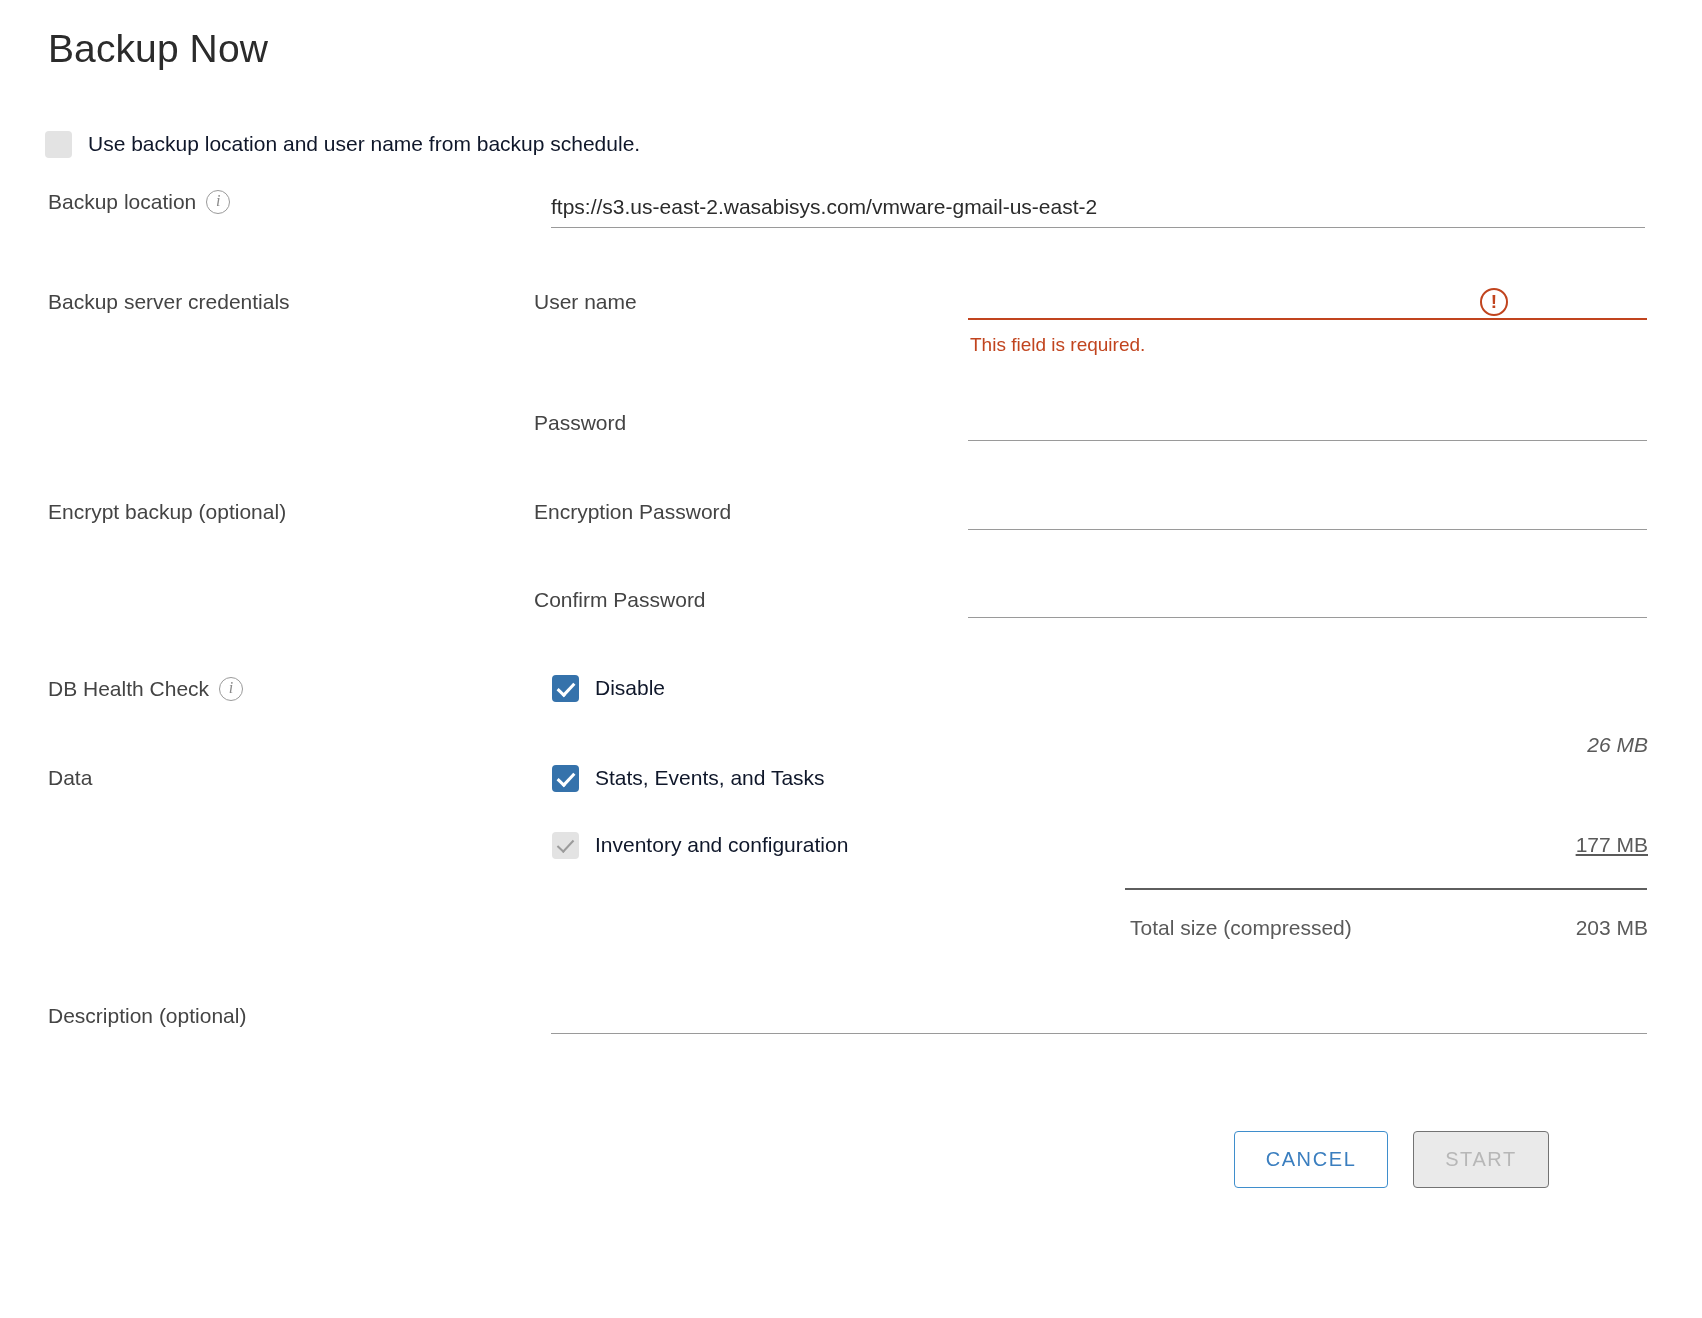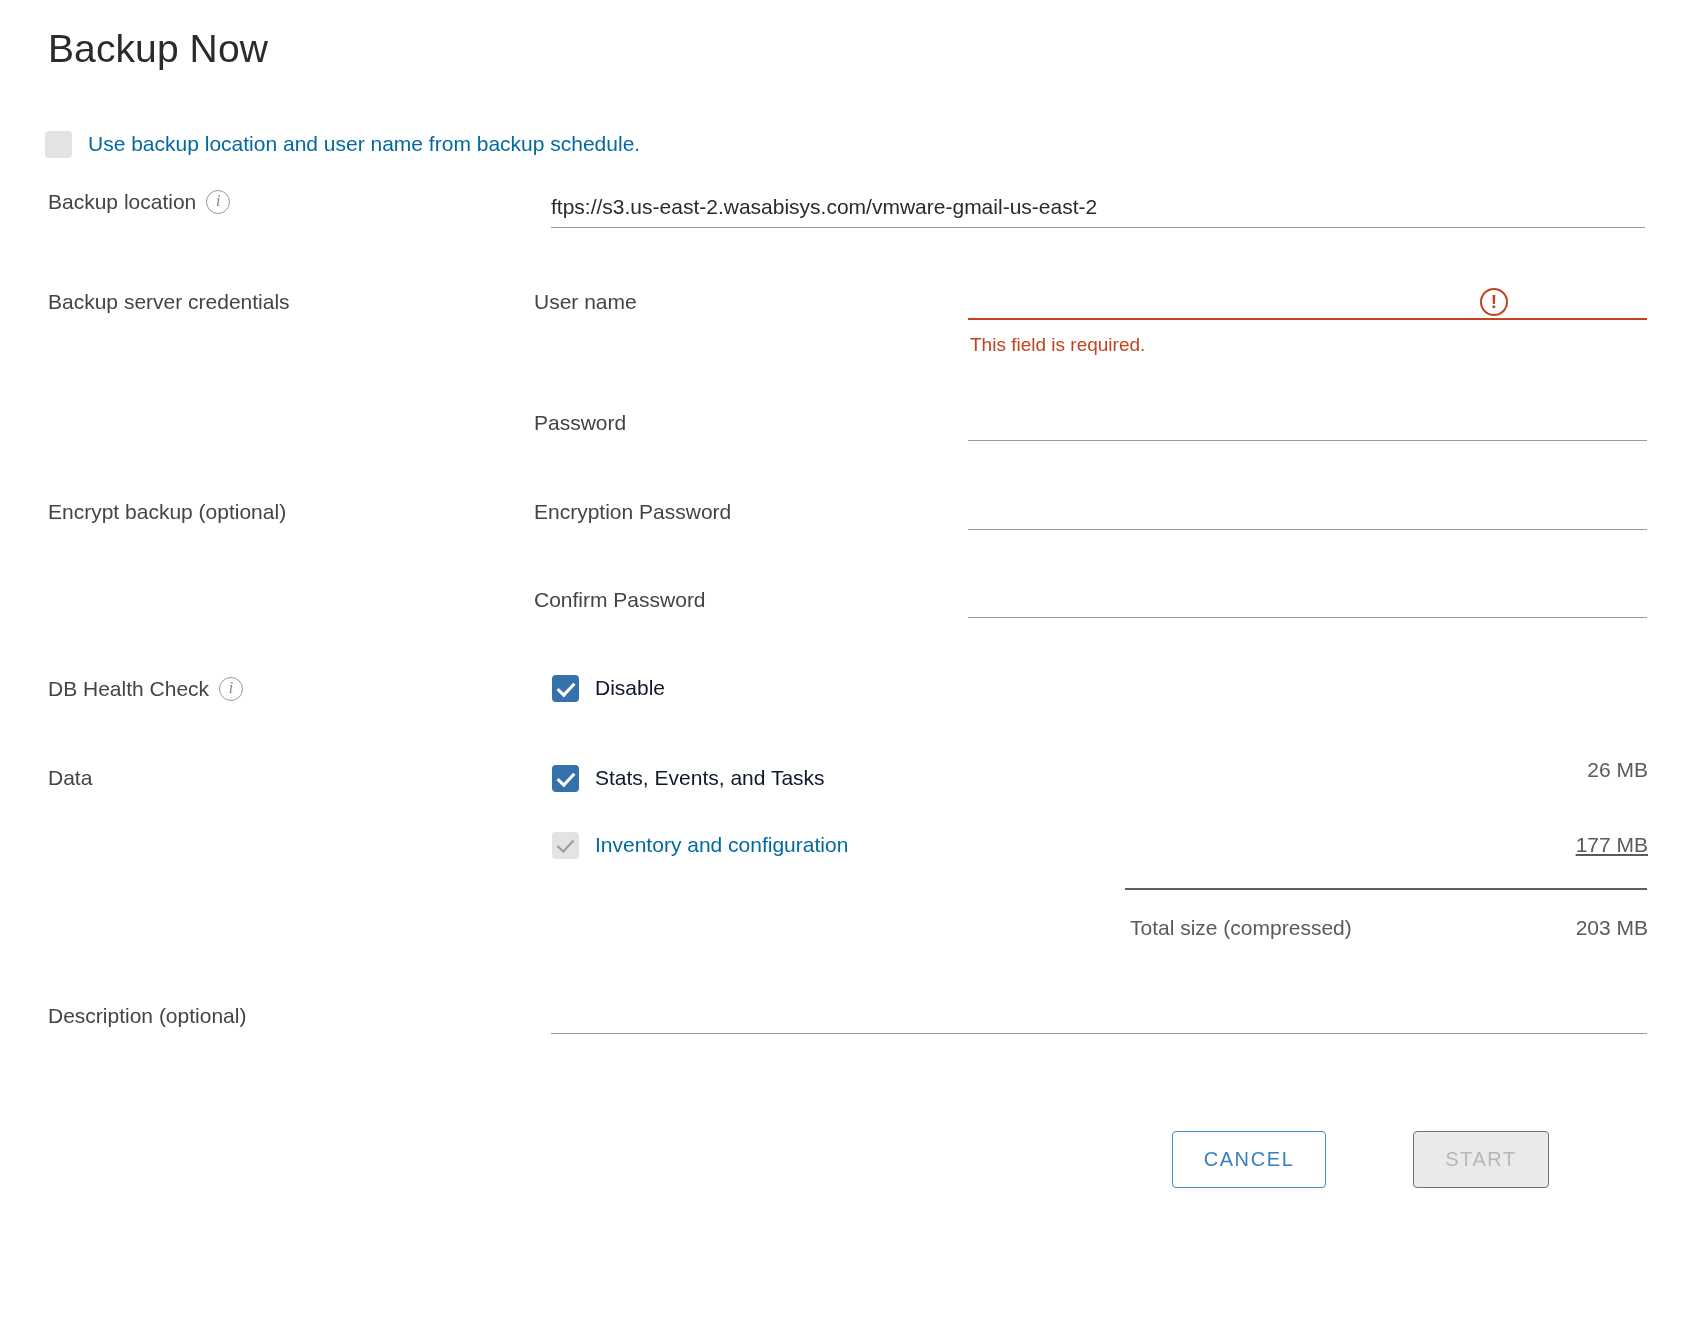--- a/index.html
+++ b/index.html
@@ -168,21 +168,21 @@
   .cb.empty-disabled {
     background: #e3e3e3;
   }
   .cb-label {
     font-size: 21px;
     color: #0f172a;
     margin-left: 16px;
     white-space: nowrap;
     line-height: 28px;
   }
-  .cb-label.muted { color: #0369a1; }
+  .cb-label.muted { color: #0f172a; }
 
   
   .size-val {
     position: absolute;
     right: 54px;
     font-size: 21px;
     color: #5a5a5a;
     text-align: right;
     white-space: nowrap;
     line-height: 28px;
@@ -269,31 +269,31 @@
     <span class="cb checked"></span>
     <span class="cb-label">Disable</span>
   </div>
 
   <div class="left-label" style="top:764px;">Data</div>
 
   <div class="cb-wrap" style="left:552px; top:764px;">
     <span class="cb checked"></span>
     <span class="cb-label">Stats, Events, and Tasks</span>
   </div>
-  <div class="size-val" style="top:756px;">26 MB</div>
+  <div class="size-val" style="top:731px;font-style:italic;">26 MB</div>
 
   <div class="cb-wrap" style="left:552px; top:831px;">
     <span class="cb disabled-checked"></span>
     <span class="cb-label muted">Inventory and configuration</span>
   </div>
   <div class="size-val" style="top:831px;text-decoration:underline;">177 MB</div>
 
   <div class="total-rule" style="top:888px;"></div>
   <div class="total-label" style="top:914px;">Total size (compressed)</div>
   <div class="size-val" style="top:914px;">203 MB</div>
 
   <div class="left-label" style="top:1002px;">Description (optional)</div>
   <input class="field" style="left: 551px; top: 1000px; width: 1096px;" type="text" value="">
 
-  <div class="btn btn-outline" style="left:1172px; top:1131px; width:154px;">CANCEL</div>
+  <div class="btn btn-outline" style="left:1234px; top:1131px; width:154px;">CANCEL</div>
   <div class="btn btn-disabled" style="left:1413px; top:1131px; width:136px;">START</div>
 
 </div>
 
 </body></html>

